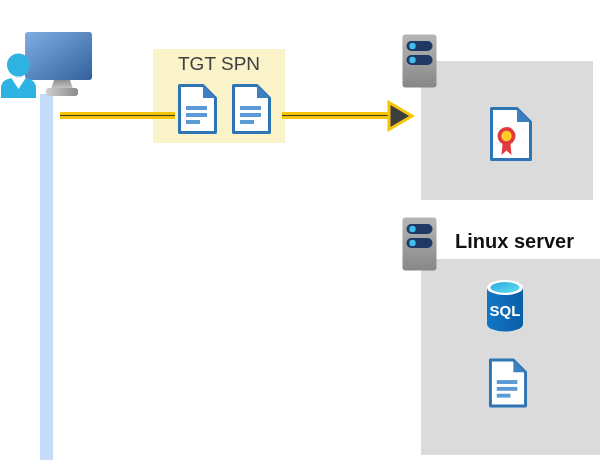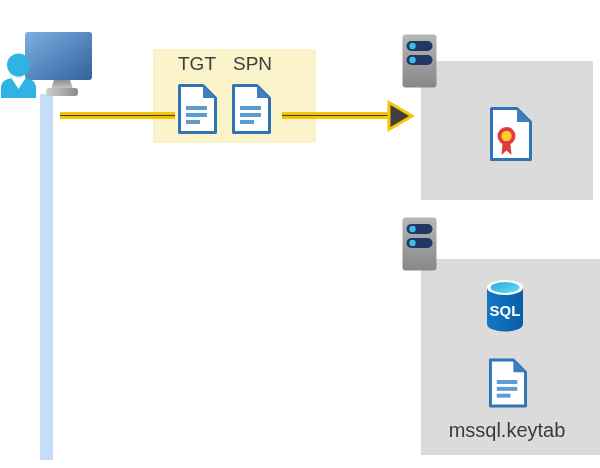--- a/index.html
+++ b/index.html
@@ -3,21 +3,21 @@
 <meta charset="utf-8">
 <style>
   html,body{margin:0;padding:0;background:#fff;}
   .canvas{
     position:relative;width:600px;height:468px;background:#ffffff;overflow:hidden;
     font-family:"Liberation Sans","DejaVu Sans",sans-serif;
   }
   .abs{position:absolute;}
   .heading{font-size:20px;font-weight:bold;color:#111;line-height:24px;}
   .ticket-box{
-    left:153px;top:49px;width:163px;height:94px;background:#FAF2C8;
+    left:153px;top:49px;width:132px;height:94px;background:#FAF2C8;
   }
   .ticket-label{font-size:19px;color:#404040;line-height:22px;}
   .panel{background:#DBDBDB;}
   .dc-panel{left:421px;top:61px;width:172px;height:139px;}
   .linux-panel{left:421px;top:259px;width:188px;height:196px;padding-left:16px;}
   .conn-line{left:40px;top:94px;width:13px;height:366px;background:#C5DDF8;}
   .keytab-label{left:0;top:160px;width:172px;text-align:center;font-size:20px;color:#3B3B3B;}
   svg{display:block;}
 </style>
 </head>
@@ -50,21 +50,21 @@
     </g>
     <g>
       <circle cx="18.5" cy="35" r="11.5" fill="#2FB3E2"></circle>
       <path d="M1,68 L1,58 Q1,47.5 18.5,47.5 Q36,47.5 36,58 L36,68 Z" fill="#2FB3E2"></path>
       <polygon points="11,47.5 26,47.5 18.5,59" fill="#ffffff"></polygon>
     </g>
   </svg>
 
   <div class="abs ticket-box">
     <div class="abs ticket-label" style="left:25px;top:4px;">TGT</div>
-    <div class="abs ticket-label" style="left:80px;top:4px;">SPN</div>
+    <div class="abs ticket-label" style="left:68px;top:4px;">SPN</div>
 
     <svg class="abs" style="left:24px;top:34px;" width="41" height="52" viewBox="0 0 41 52">
       <path d="M2.5,2.5 H26 L38.5,15 V49.5 H2.5 Z" fill="#ffffff" stroke="#2E75B6" stroke-width="3" stroke-linejoin="round"></path>
       <polygon points="26,2.5 38.5,15 26,15" fill="#3E7FC1"></polygon>
       <rect x="9" y="23" width="21" height="4" fill="#5B9BD5"></rect>
       <rect x="9" y="30" width="21" height="4" fill="#5B9BD5"></rect>
       <rect x="9" y="37" width="14" height="4" fill="#5B9BD5"></rect>
     </svg>
 
     <svg class="abs" style="left:78px;top:34px;" width="41" height="52" viewBox="0 0 41 52">
@@ -110,20 +110,21 @@
           <stop offset="1" stop-color="#878787"></stop>
       </linearGradient>
     </defs>
     <rect x="0.5" y="0.5" width="34" height="53" rx="3" fill="url(#srvGrad1)"></rect>
     <rect x="4.5" y="7" width="26" height="10" rx="5" fill="#203864"></rect>
     <circle cx="10.5" cy="12" r="3.2" fill="#41BEE8"></circle>
     <rect x="4.5" y="21" width="26" height="10" rx="5" fill="#203864"></rect>
     <circle cx="10.5" cy="26" r="3.2" fill="#41BEE8"></circle>
   </svg>
 
+  <div class="abs heading" style="left:455px;top:229px;width:140px;">Linux server</div>
 
   <div class="abs panel linux-panel">
     <svg class="abs" style="left:64px;top:20px;" width="40" height="54" viewBox="0 0 40 54">
       <defs>
         <linearGradient id="sqlBody" x1="0" y1="0" x2="1" y2="0">
           <stop offset="0" stop-color="#1277C6"></stop>
             <stop offset="1" stop-color="#0A5EA8"></stop>
         </linearGradient>
         <linearGradient id="sqlTop" x1="0" y1="0" x2="1" y2="1">
           <stop offset="0" stop-color="#2AA9DC"></stop>
@@ -137,21 +138,20 @@
     </svg>
 
     <svg class="abs" style="left:67px;top:98px;" width="40" height="52" viewBox="0 0 41 52">
       <path d="M2.5,2.5 H26 L38.5,15 V49.5 H2.5 Z" fill="#ffffff" stroke="#2E75B6" stroke-width="3" stroke-linejoin="round"></path>
       <polygon points="26,2.5 38.5,15 26,15" fill="#3E7FC1"></polygon>
       <rect x="9" y="23" width="21" height="4" fill="#5B9BD5"></rect>
       <rect x="9" y="30" width="21" height="4" fill="#5B9BD5"></rect>
       <rect x="9" y="37" width="14" height="4" fill="#5B9BD5"></rect>
     </svg>
 
-    <div class="abs keytab-label">mssql.keytab</div>
   </div>
 
   <svg class="abs" style="left:402px;top:217px;" width="35" height="54" viewBox="0 0 35 54">
     <defs>
       <linearGradient id="srvGrad2" x1="0" y1="0" x2="0" y2="1">
         <stop offset="0" stop-color="#B7B7B7"></stop>
           <stop offset="1" stop-color="#878787"></stop>
       </linearGradient>
     </defs>
     <rect x="0.5" y="0.5" width="34" height="53" rx="3" fill="url(#srvGrad2)"></rect>

